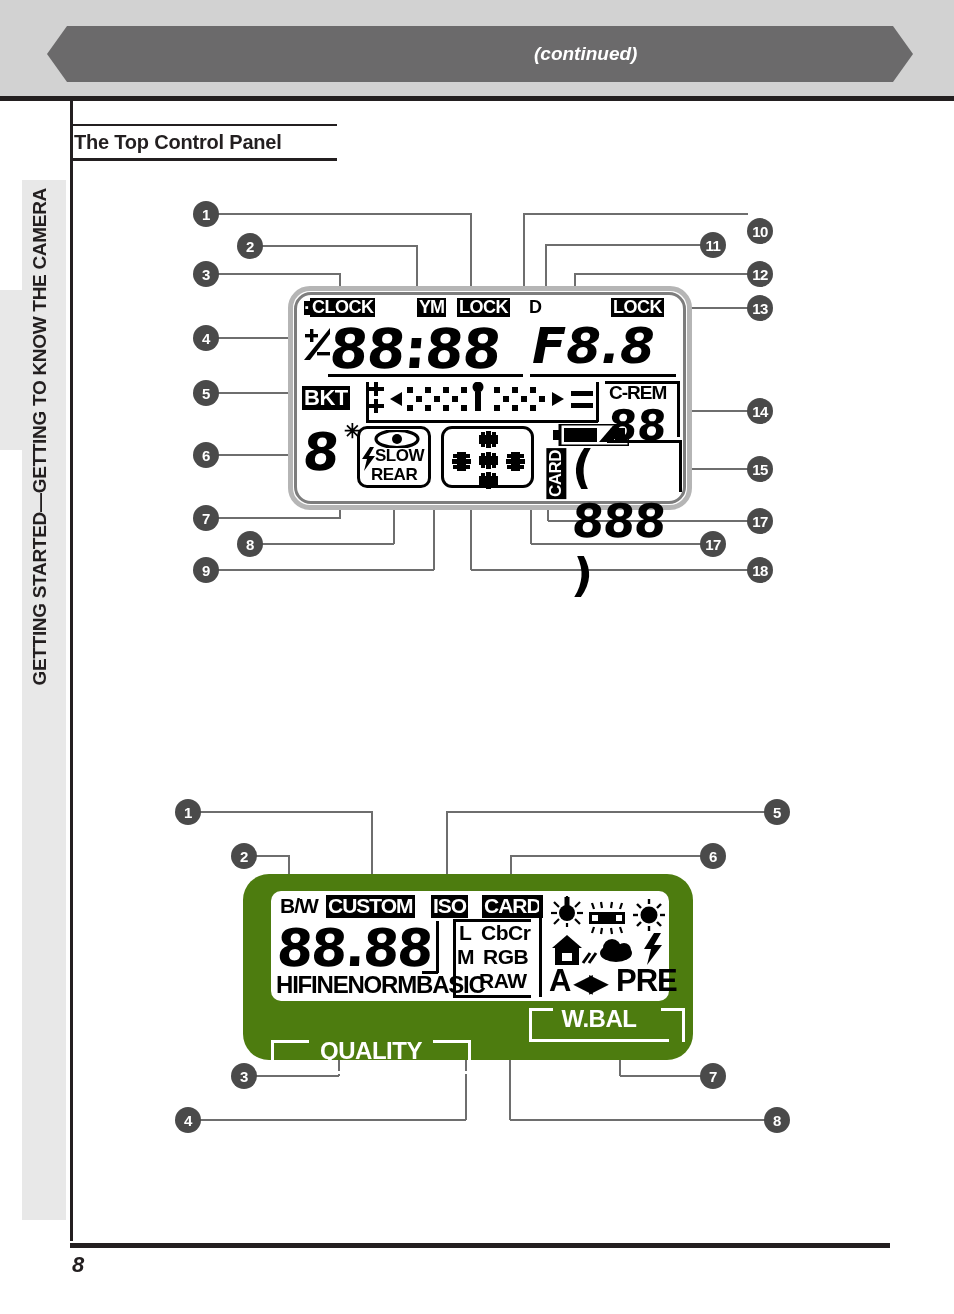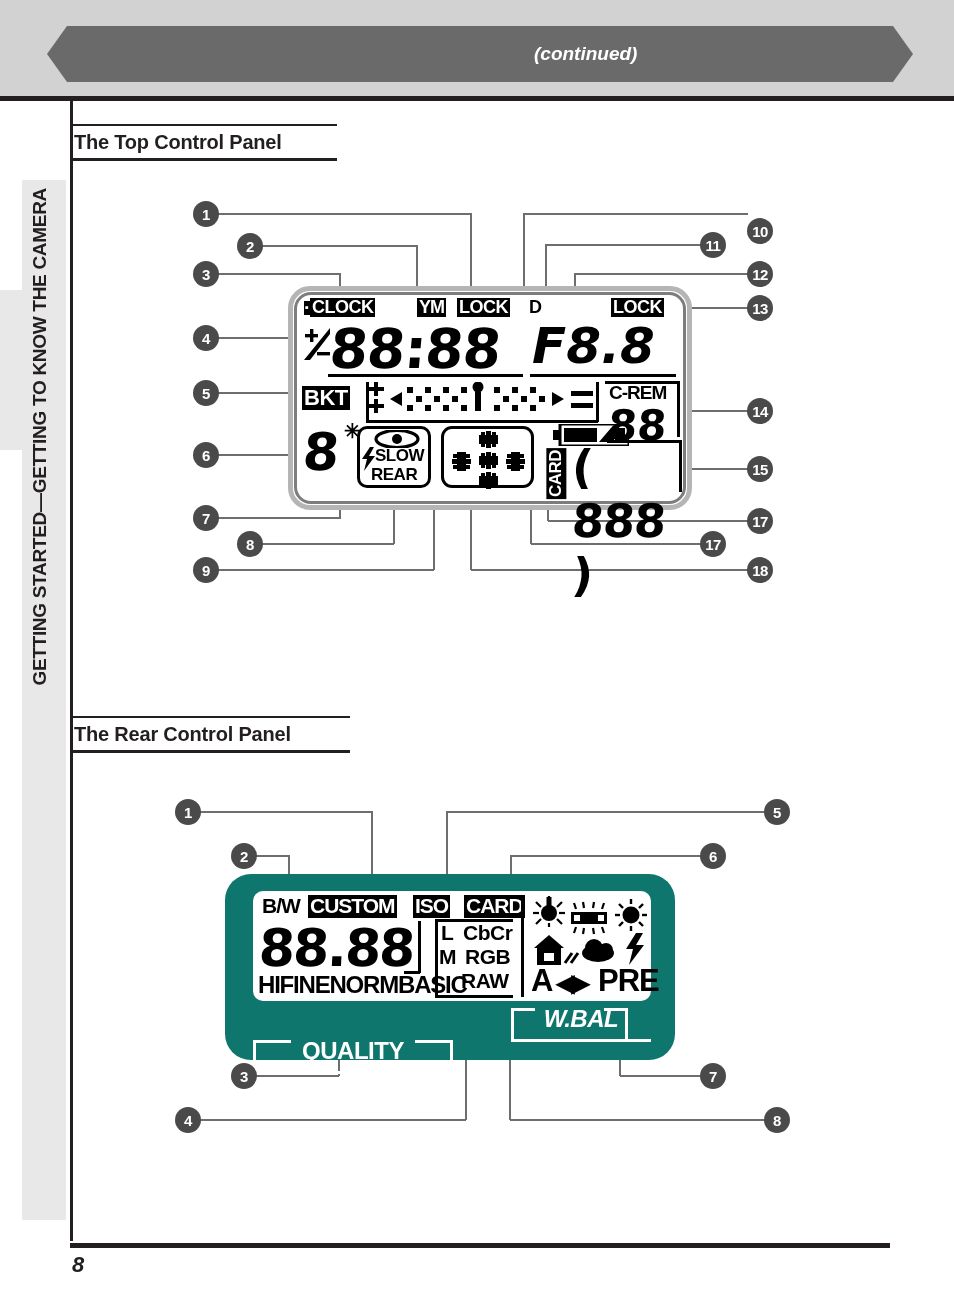--- a/index.html
+++ b/index.html
@@ -113,22 +113,22 @@
 
   
   .seg {
     color: #000; font-weight: bold; letter-spacing: 1px;
     font-family: "DejaVu Sans", sans-serif;
   }
   .seg-italic { font-style: italic; }
 
   
   #rearPanel {
-    position: absolute; left: 225px; top: 874px; width: 450px; height: 186px;
-    background: #0f766e; border-radius: 26px; z-index: 4;
+    position: absolute; left: 243px; top: 874px; width: 450px; height: 186px;
+    background: #4d7c0f; border-radius: 26px; z-index: 4;
   }
   .rp-white {
     position: absolute; left: 28px; top: 17px; width: 398px; height: 110px;
     background: #fff; border-radius: 10px;
   }
 
   .nowrap { white-space: nowrap; }
 </style>
 </head>
 <body>
@@ -395,25 +395,20 @@
         <span class="inv" style="display:inline-block;font-size:17px;letter-spacing:-0.5px;writing-mode:vertical-rl;transform:rotate(180deg);padding:2px 1px;">CARD</span>
       </div>
 
       <div class="seg" style="position:absolute;left:272px;top:142px;font-size:46px;letter-spacing:-1px;">
         <span style="display:inline-block;transform:skewX(-4deg);">(</span><span style="display:inline-block;transform:skewX(-4deg);">888</span><span style="display:inline-block;transform:skewX(-4deg);">)</span>
       </div>
       <div style="position:absolute;left:379px;top:142px;width:2.5px;height:52px;background:#000;"></div>
     </div>
   </div>
 
-  <div class="sec-head" style="left:72px; top:716px; width:278px;">
-    <div class="top-l"></div>
-    <div class="lab">The Rear Control Panel</div>
-    <div class="bot-l"></div>
-  </div>
 
   <div class="callout" style="left:175px; top:799px;">1</div>
   <div class="leader lh" style="left:200px; top:811px; width:172px;"></div>
   <div class="leader lv" style="left:371px; top:811px; height:98px;"></div>
 
   <div class="callout" style="left:231px; top:843px;">2</div>
   <div class="leader lh" style="left:256px; top:855px; width:33px;"></div>
   <div class="leader lv" style="left:288px; top:855px; height:54px;"></div>
 
   <div class="callout" style="left:231px; top:1063px;">3</div>
@@ -557,21 +552,21 @@
 
     <div style="position:absolute;left:28px;top:134px;width:200px;height:34px;margin-top:32px;">
       <div style="position:absolute;left:0;top:0;width:3px;height:34px;background:#fff;"></div>
       <div style="position:absolute;right:0;top:0;width:3px;height:34px;background:#fff;"></div>
       <div style="position:absolute;left:0;top:0;width:38px;height:3px;background:#fff;"></div>
       <div style="position:absolute;right:0;top:0;width:38px;height:3px;background:#fff;"></div>
       <div style="position:absolute;left:0;bottom:0;width:200px;height:3px;background:#fff;"></div>
       <div style="position:absolute;left:0;top:-2px;width:200px;height:26px;display:flex;align-items:center;justify-content:center;color:#fff;font-size:24px;font-weight:bold;letter-spacing:-0.5px;">QUALITY</div>
     </div>
 
-    <div style="position:absolute;left:286px;top:134px;width:117px;height:34px;font-style:italic;">
+    <div style="position:absolute;left:286px;top:134px;width:156px;height:34px;">
       <div style="position:absolute;left:0;top:0;width:3px;height:34px;background:#fff;"></div>
       <div style="position:absolute;right:0;top:0;width:3px;height:34px;background:#fff;"></div>
       <div style="position:absolute;left:0;top:0;width:24px;height:3px;background:#fff;"></div>
       <div style="position:absolute;right:0;top:0;width:24px;height:3px;background:#fff;"></div>
       <div style="position:absolute;left:0;bottom:0;width:140px;height:3px;background:#fff;"></div>
       <div style="position:absolute;left:0;top:-2px;width:140px;height:26px;display:flex;align-items:center;justify-content:center;color:#fff;font-size:24px;font-weight:bold;letter-spacing:-0.5px;">W.BAL</div>
     </div>
   </div>
 
   <div class="foot-rule"></div>

